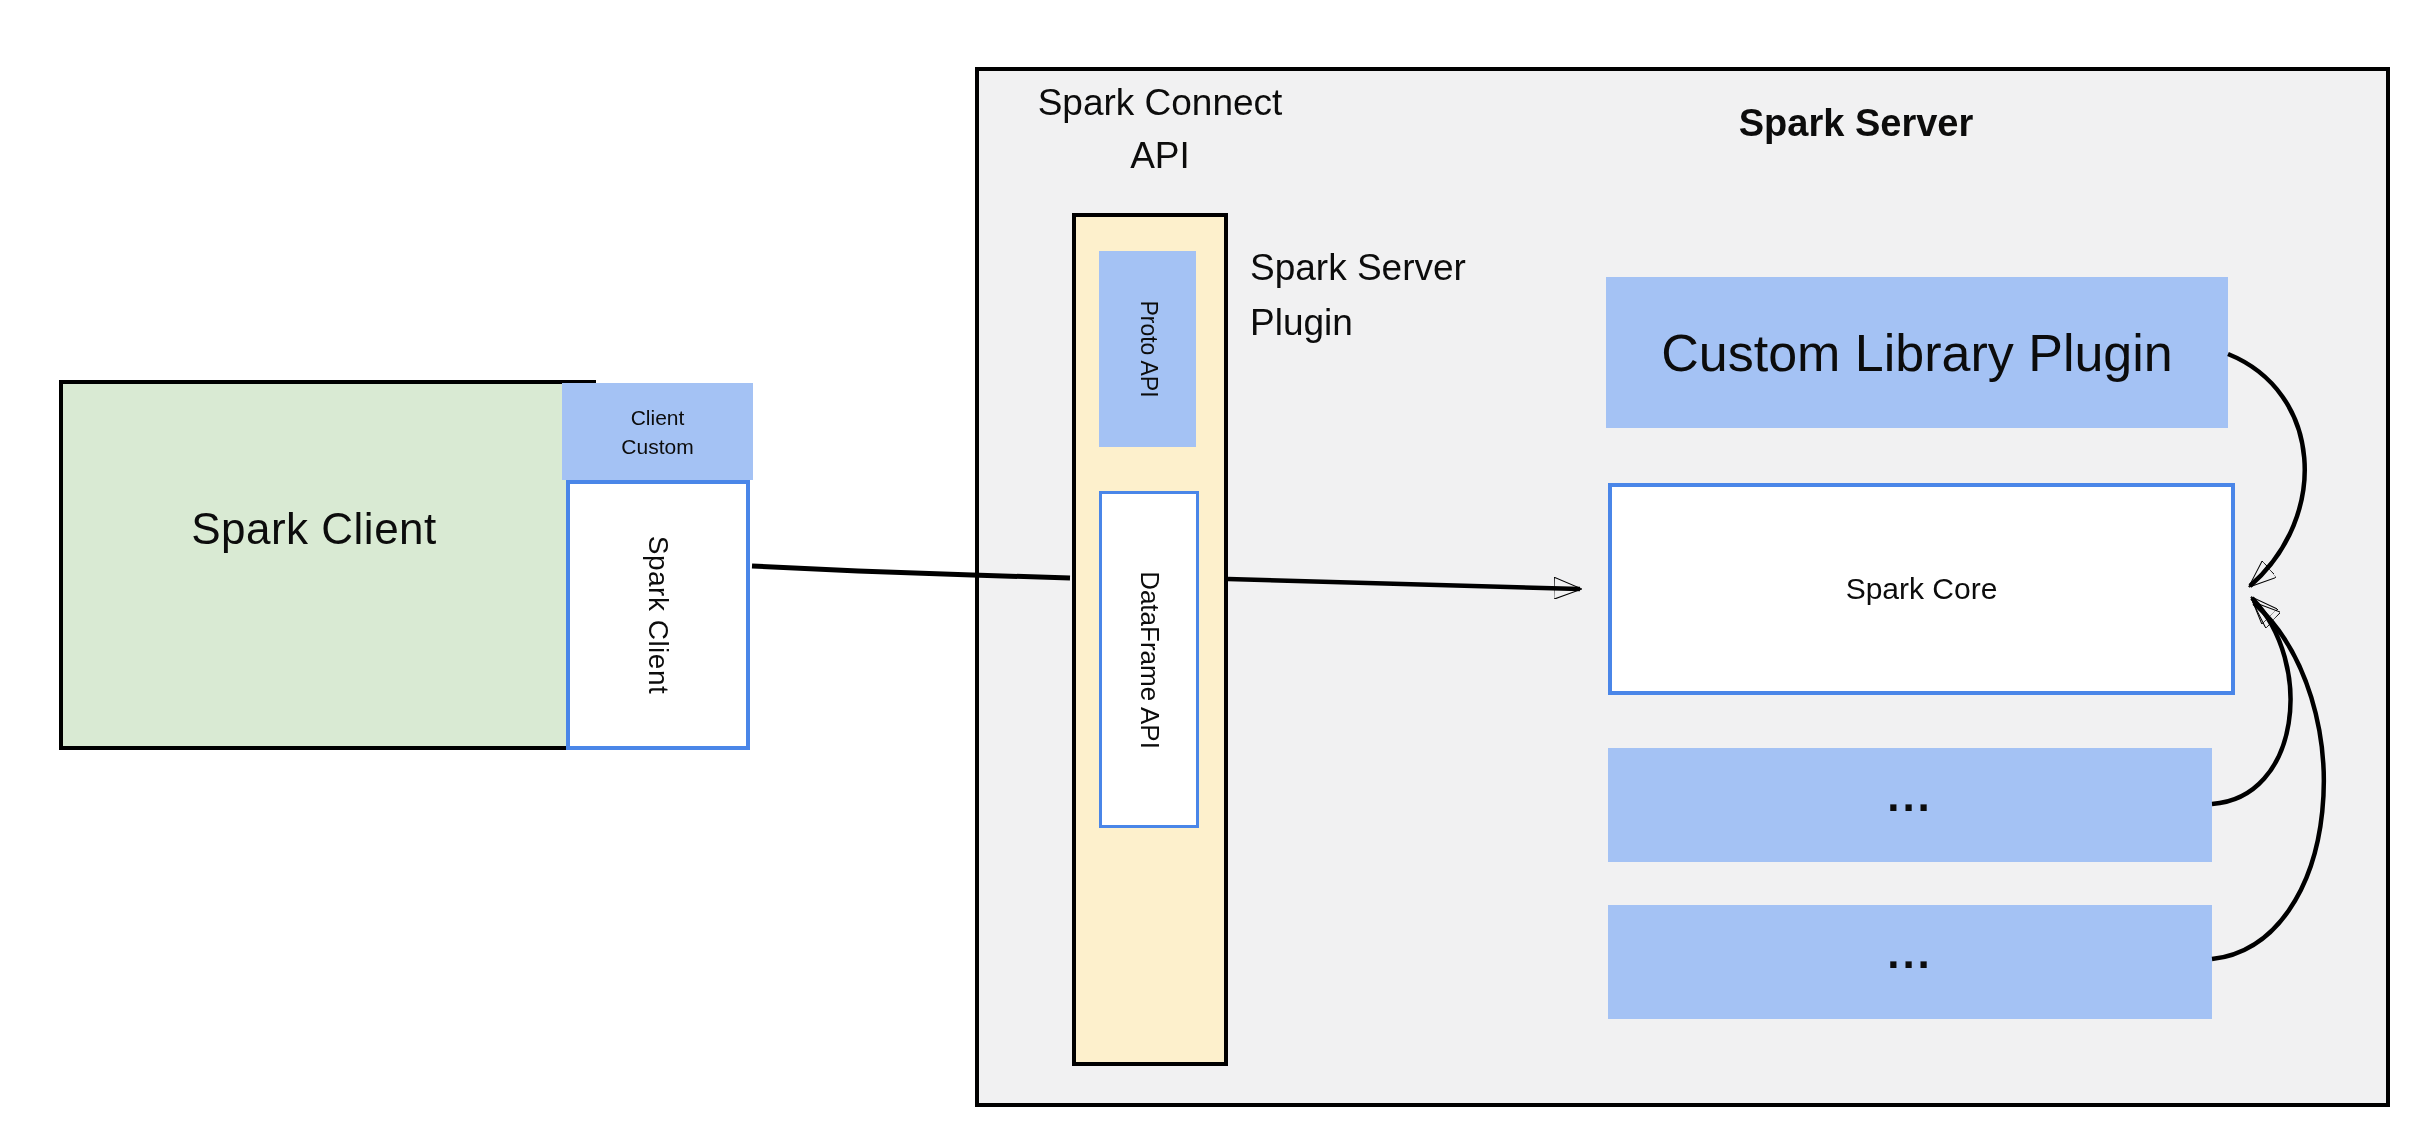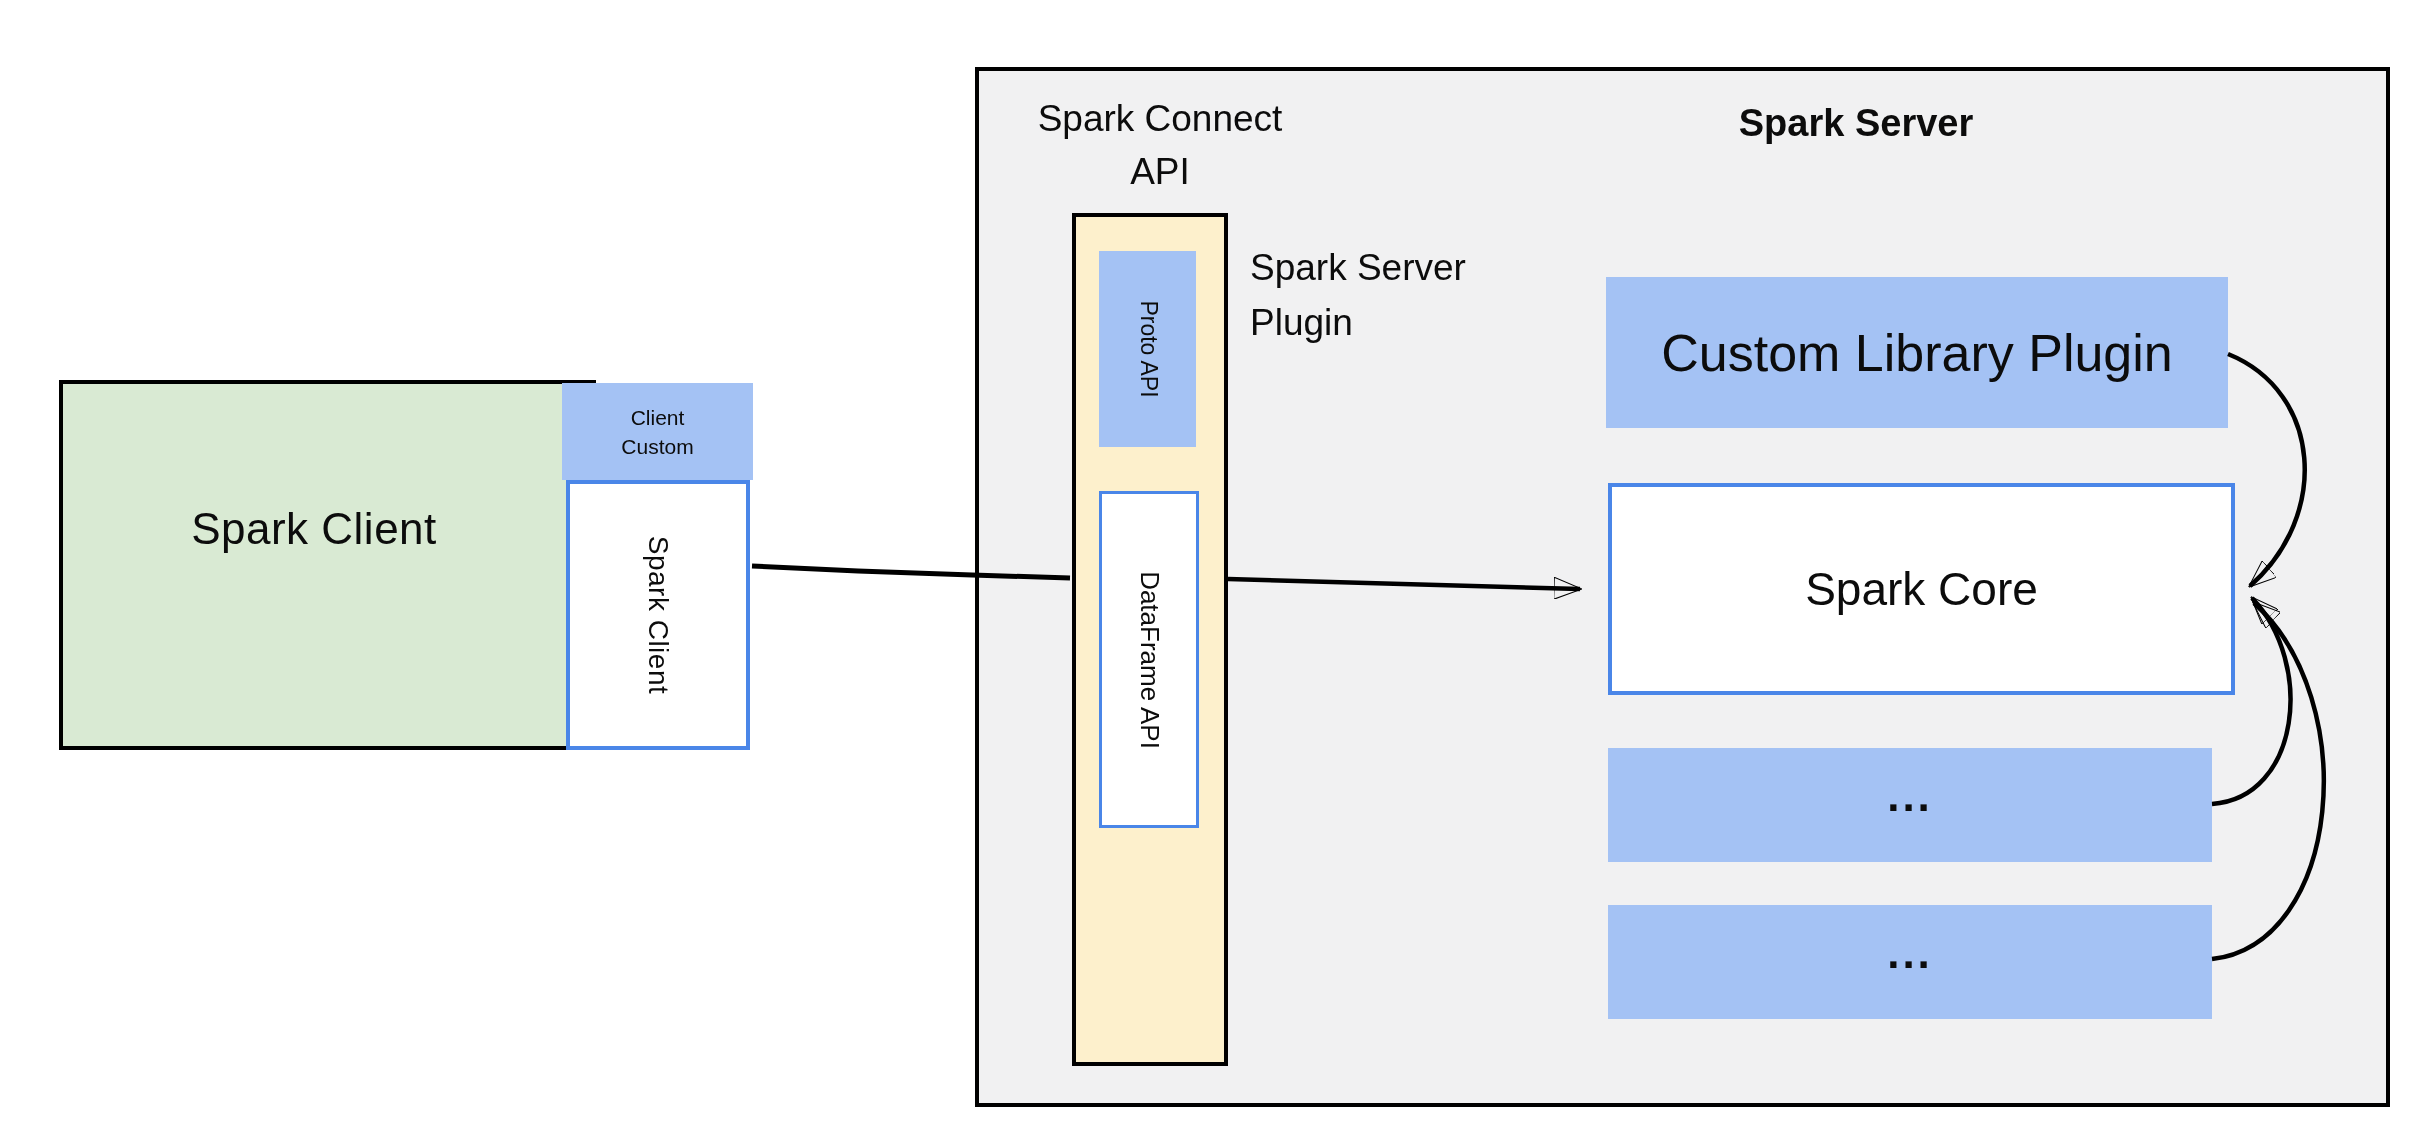--- a/index.html
+++ b/index.html
@@ -52,21 +52,21 @@
   }
   
   .server-container{
     left:975px;top:67px;width:1415px;height:1040px;
     background:var(--container-fill);
     border:4px solid var(--container-border);
   }
   .connect-api-label{
     left:1000px;top:76px;width:320px;
     text-align:center;
-    font-size:37px;line-height:53px;margin-top:16px;
+    font-size:37px;line-height:53px;
   }
   .server-title{
     left:1686px;top:100px;width:340px;
     text-align:center;
     font-size:38px;line-height:46px;
     font-weight:bold;
   }
   .yellow-pillar{
     left:1072px;top:213px;width:156px;height:853px;
     background:var(--yellow-fill);
@@ -91,21 +91,21 @@
     left:1606px;top:277px;width:622px;height:151px;
     background:var(--blue-fill);
     display:flex;align-items:center;justify-content:center;
     font-size:52px;
   }
   .spark-core{
     left:1608px;top:483px;width:627px;height:212px;
     background:#fff;
     border:4px solid var(--blue-border);
     display:flex;align-items:center;justify-content:center;
-    font-size:46px;
+    font-size:30px;
   }
   .dots-box{
     left:1608px;width:604px;height:114px;
     background:var(--blue-fill);
     display:flex;align-items:center;justify-content:center;
     font-size:44px;font-weight:bold;letter-spacing:3px;
   }
   .dots-box .dots{transform:translateY(-9px);}
   .dots-box.first{top:748px;}
   .dots-box.second{top:905px;}

